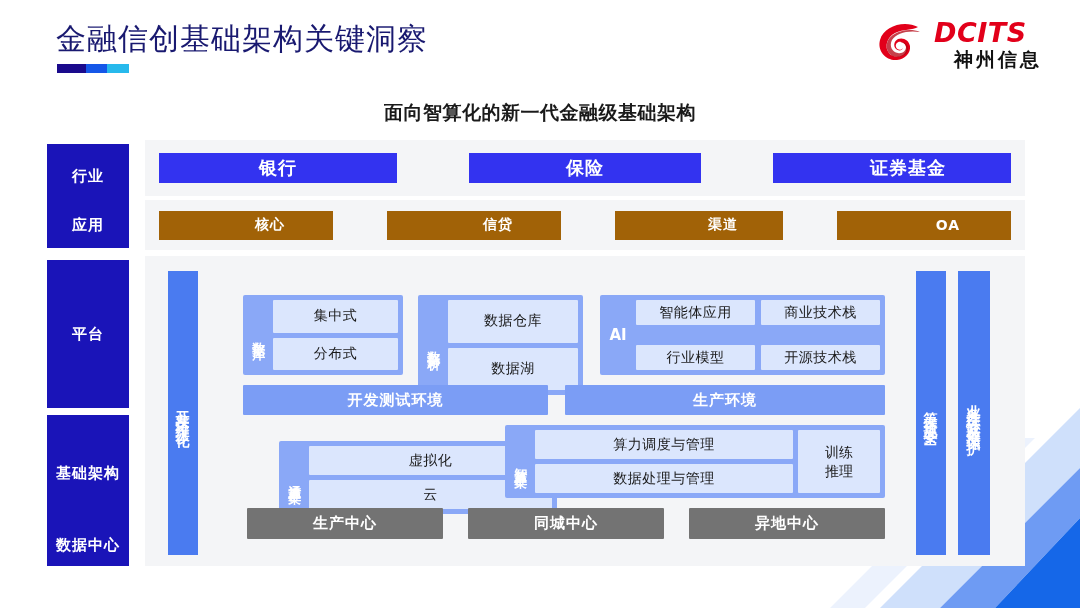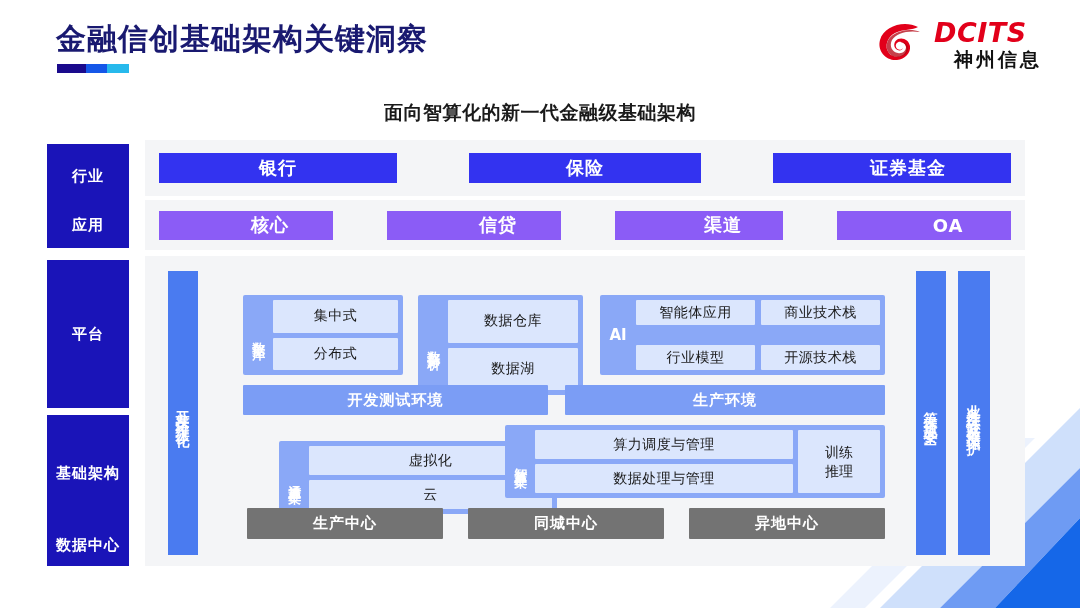--- a/index.html
+++ b/index.html
@@ -12,21 +12,21 @@
   }
 
   
   .corner-deco { position: absolute; right: 0; bottom: 0; width: 260px; height: 210px; overflow: hidden; pointer-events: none; }
   .corner-deco svg { display: block; }
 
   
   .header { position: absolute; left: 0; top: 0; width: 1080px; height: 92px; }
   .page-title {
     position: absolute; left: 56px; top: 19px;
-    font-size: 30px; font-weight: bold; color: #191970; letter-spacing: 1px;
+    font-size: 30px; font-weight: normal; color: #191970; letter-spacing: 1px;
     font-family: "DejaVu Sans", "Liberation Sans", sans-serif;
   }
   .accent-bar { position: absolute; left: 57px; top: 64px; width: 72px; height: 9px; display: flex; }
   .accent-seg { height: 100%; }
   .accent-seg.s0 { width: 40%; background: #1a0a8c; }
   .accent-seg.s1 { width: 30%; background: #1557e8; }
   .accent-seg.s2 { width: 30%; background: #27b9ec; }
 
   .logo { position: absolute; right: 38px; top: 18px; display: flex; align-items: center; gap: 8px; }
   .logo-mark { width: 52px; height: 52px; }
@@ -59,21 +59,21 @@
   .band-app      { top: 60px;  height: 50px; }
   .band-platform { top: 116px; height: 310px; }
 
   .row-flex { position: absolute; left: 0; top: 0; width: 100%; height: 100%; display: flex; align-items: center; }
 
   .chip {
     color: #fff; font-weight: bold; display: flex; align-items: center; justify-content: center;
     letter-spacing: 1px;
   }
   .chip-industry { background: #3333f0; height: 30px; font-size: 18px; }
-  .chip-app      { background: #8b5cf6; height: 29px; font-size: 18px; padding-left: 48px; }
+  .chip-app      { background: #a16207; height: 29px; font-size: 14px; padding-left: 48px; }
 
   
   .vbar {
     position: absolute; background: #4a7bf0; color: #fff; font-weight: bold; font-size: 14px;
     display: flex; align-items: center; justify-content: center; text-align: center;
     writing-mode: vertical-rl; letter-spacing: 4px; line-height: 1.15;
   }
   .vbar-devops { left: 168px; top: 131px; width: 30px; height: 284px; }
   .vbar-sec    { left: 916px; top: 131px; width: 30px; height: 284px; }
   .vbar-bcp    { left: 958px; top: 131px; width: 32px; height: 284px; }

